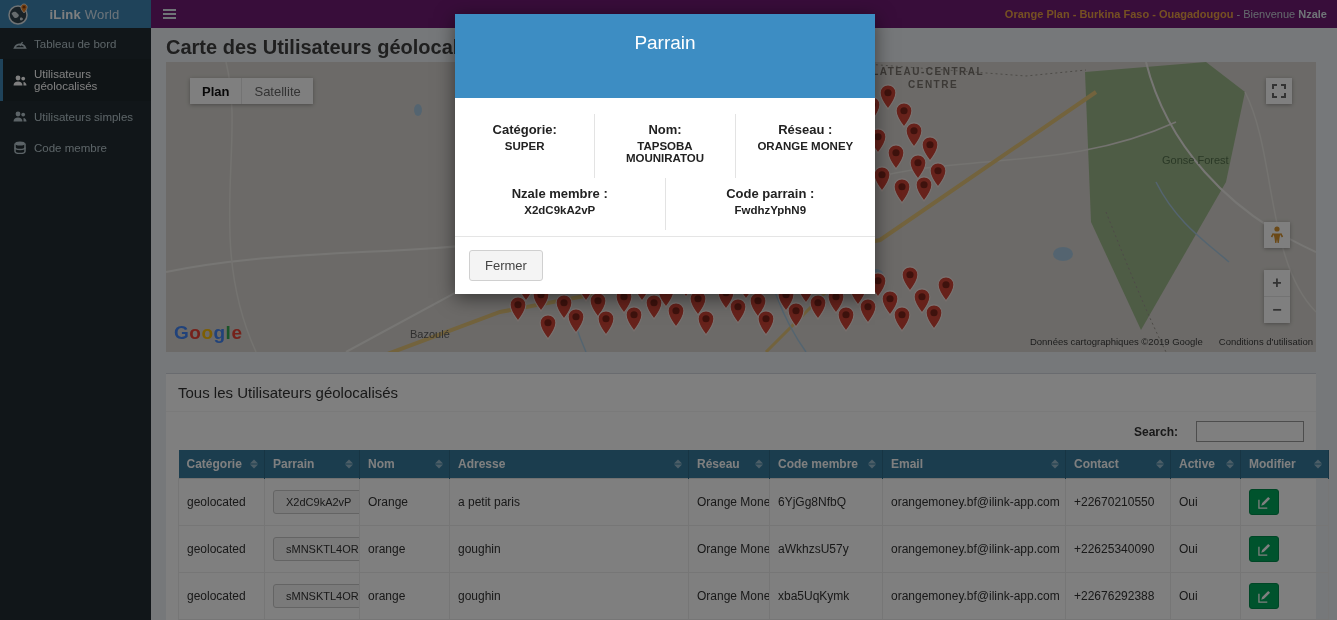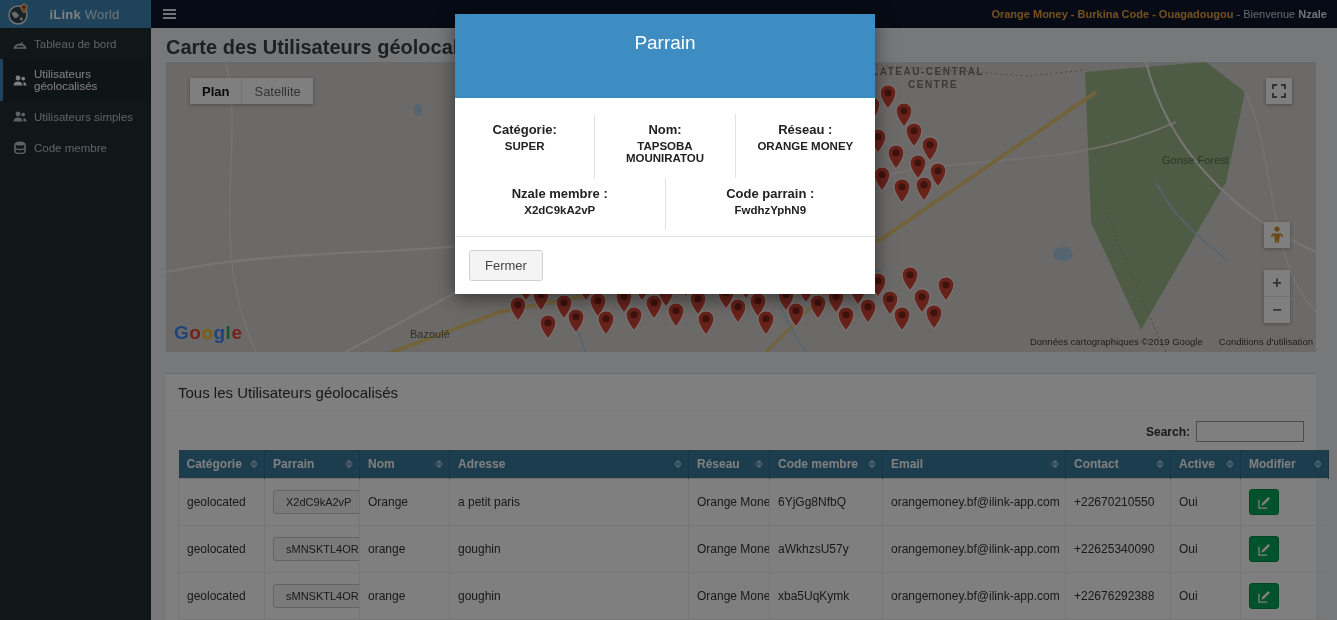--- a/index.html
+++ b/index.html
@@ -1,20 +1,20 @@
 <!DOCTYPE html>
 <html><head>
 <meta charset="utf-8">
 <style>
   * { margin:0; padding:0; box-sizing:border-box; }
   html,body { width:1337px; height:620px; overflow:hidden; }
   body { font-family:"Liberation Sans", sans-serif; background:#ecf0f5; position:relative; }
 
   
-  .navbar { position:absolute; left:0; top:0; width:100%; height:28px; background:#0f172a; z-index:10; }
+  .navbar { position:absolute; left:0; top:0; width:100%; height:28px; background:#701a75; z-index:10; }
   .logo { position:absolute; left:0; top:0; width:151px; height:28px; background:#3f87b5;
           display:flex; align-items:center; justify-content:center; gap:6px; color:#fff; }
   .logo svg { position:absolute; left:8px; top:3px; }
   .brand { font-size:13px; letter-spacing:.2px; margin-left:18px; }
   .brand b { font-weight:bold; }
   .brand span { color:#d7e7f3; font-weight:normal; }
   .hamburger { position:absolute; left:151px; top:0; width:36px; height:28px;
                display:flex; align-items:center; justify-content:center; cursor:pointer; }
   .hamburger div { width:13px; }
   .hamburger div i { display:block; height:2px; background:#dfe9ef; margin:2px 0; }
@@ -72,21 +72,21 @@
                border-top:1px solid #d2d6de; }
   .box-title { padding:10px 12px; font-size:15px; color:#333; border-bottom:1px solid #f4f4f4; }
   .controls { position:relative; height:38px; padding:9px 12px; font-size:12px; color:#333; }
   .show-wrap { display:flex; align-items:center; gap:6px; font-weight:bold; }
   .select-box { display:flex; align-items:stretch; border:1px solid #9a9a9a; height:21px; width:47px;
                 background:#fff; cursor:pointer; }
   .select-box .val { flex:1; display:flex; align-items:center; justify-content:center; font-size:11px; font-weight:normal; }
   .select-box .chev { width:16px; border-left:1px solid #9a9a9a; display:flex; align-items:center; justify-content:center; }
   .select-box .chev i { width:6px; height:6px; border-right:1.5px solid #555; border-bottom:1.5px solid #555;
                         transform:rotate(45deg); margin-top:-3px; }
-  .search-wrap { position:absolute; right:12px; top:9px; display:flex; align-items:center; gap:6px; font-weight:bold; }
+  .search-wrap { position:absolute; right:12px; top:9px; display:flex; align-items:center; gap:18px; font-weight:bold; }
   .search-wrap input { width:108px; height:21px; border:1px solid #9a9a9a; font-size:12px; padding:0 4px;
                        font-family:"Liberation Sans",sans-serif; }
 
   table.data { border-collapse:collapse; table-layout:fixed; width:1126px; margin:0 12px; font-size:12px; }
   table.data th { background:#367b9d; color:#fff; text-align:left; padding:7px 8px; font-size:12px;
                   border-right:1px solid #2f6b89; position:relative; cursor:pointer; }
   table.data th .sort { position:absolute; right:6px; top:50%; transform:translateY(-50%); display:flex;
                         flex-direction:column; gap:1px; opacity:.65; }
   table.data th .sort i { width:0; height:0; border-left:4px solid transparent; border-right:4px solid transparent; display:block; }
   table.data th .sort .up { border-bottom:4px solid #cfe0ea; }
@@ -129,21 +129,21 @@
     </svg>
     <div class="brand"><b>iLink</b><span> World</span></div>
   </div>
   <div class="hamburger">
     <div>
         <i></i>
         <i></i>
         <i></i>
       </div>
   </div>
-  <div class="user-area"><span class="user-main">Orange Money - Burkina Code - Ouagadougou</span><span class="user-welcome"> - Bienvenue </span><span class="user-name">Nzale</span></div>
+  <div class="user-area"><span class="user-main">Orange Plan - Burkina Faso - Ouagadougou</span><span class="user-welcome"> - Bienvenue </span><span class="user-name">Nzale</span></div>
 </div>
 
 <div class="sidebar" id="sidebar">
     <div class="side-item">
       <span class="ic">
         <svg width="14" height="13" viewBox="0 0 14 13">
           <path d="M1.5 11A6 6 0 0 1 12.5 11z" fill="none" stroke="currentColor" stroke-width="1.6"></path>
           <line x1="7" y1="9" x2="9.5" y2="5" stroke="currentColor" stroke-width="1.4"></line>
         </svg>
       </span>

